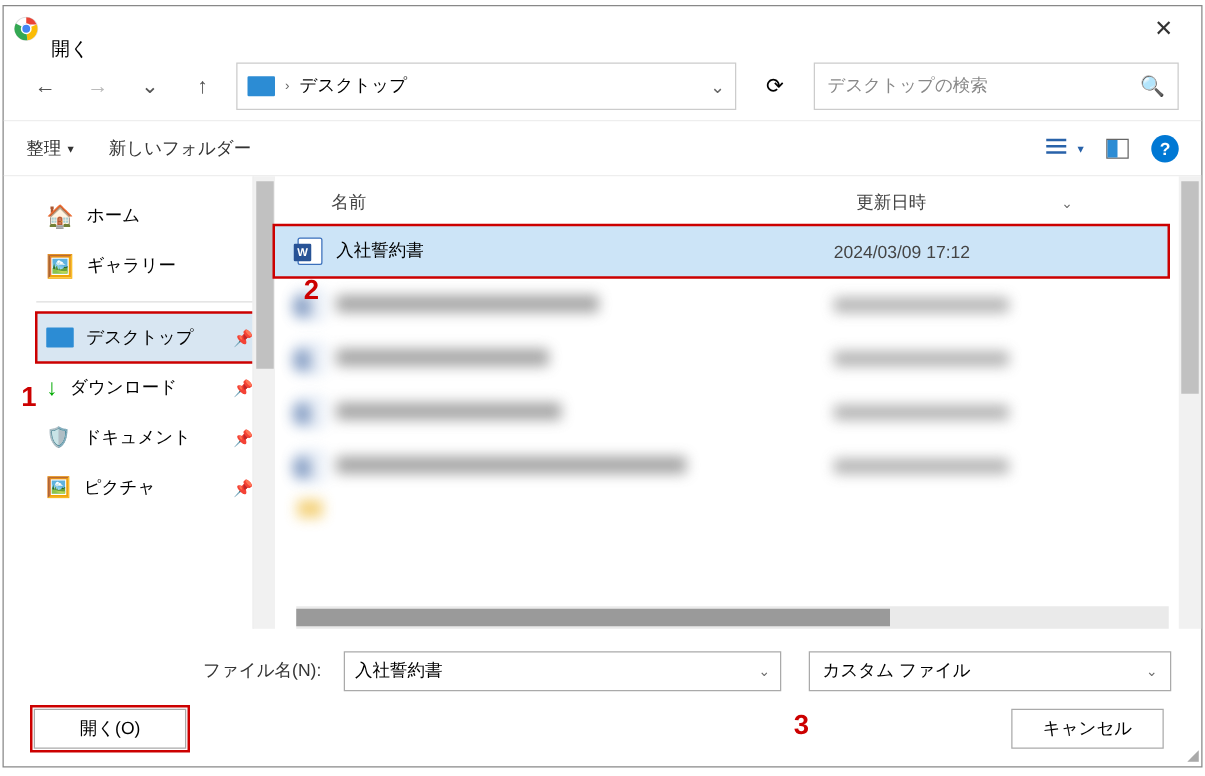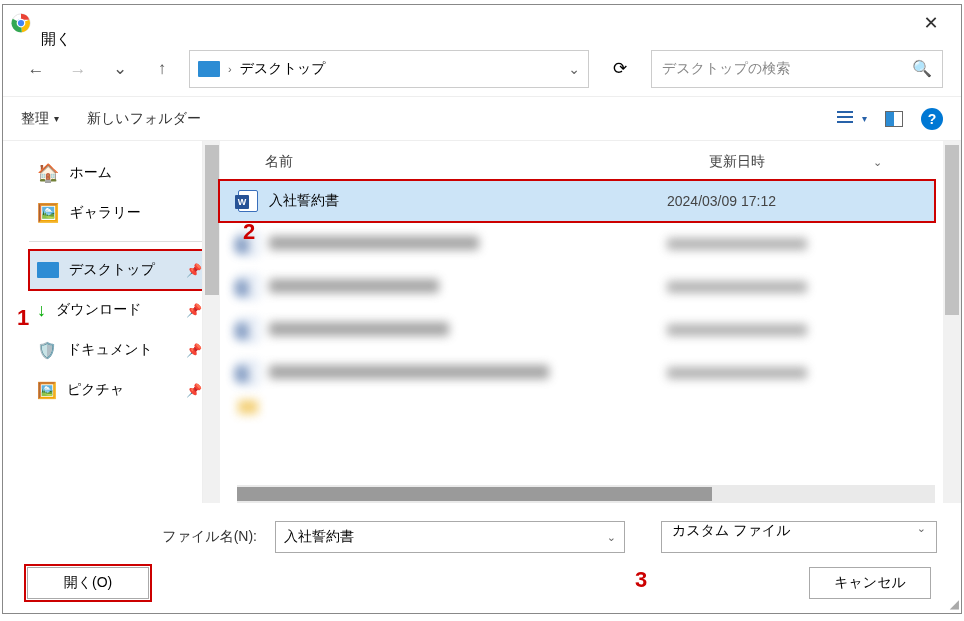--- a/index.html
+++ b/index.html
@@ -36,21 +36,21 @@
     .pin { position: absolute; right: 8px; color: #999; font-size: 13px; }
     .divider-sb { border-top: 1px solid #ddd; margin: 8px 0; }
     .home-ico { font-size: 18px; }
     .desktop-ico { width: 22px; height: 16px; background: #2c8cd4; border-radius: 1px; }
     .dl-ico { color: #0a0; font-size: 18px; }
     .doc-ico { font-size: 16px; color: #c33; }
     .pic-ico { font-size: 16px; color: #e23; }
     .vscroll-sidebar { position: absolute; right: -1px; top: 0; width: 18px; height: 100%; background: #f1f1f1; border-left:1px solid #eee; }
     .vscroll-sidebar .thumb { position: absolute; left:2px; top: 4px; width: 14px; height: 150px; background: #c1c1c1; }
     .filelist { flex: 1; position: relative; padding-top: 4px; }
-    .fl-header { display: flex; height: 34px; align-items: center; padding-left: 46px; color: #444; font-size: 14px; gap: 24px; }
+    .fl-header { display: flex; height: 34px; align-items: center; padding-left: 46px; color: #444; font-size: 14px; }
     .col-name { width: 420px; }
     .col-date { flex: 1; display:flex; align-items:center; gap: 108px;}
     .sort-arrow { font-size: 11px; color: #666; }
     .fl-row { height: 42px; display: flex; align-items: center; padding-left: 18px; position: relative; margin: 1px 26px 1px 0; }
     .fl-row .icon { width: 22px; height: 22px; margin-right: 10px; display:flex; align-items:center; justify-content:center; }
     .fl-row .fname { width: 398px; }
     .fl-row .fdate { color: #444; }
     .fl-row.selected { background: #cce4f7; }
     .fl-row.highlighted { outline: 2px solid #c00; outline-offset: -1px; }
     .word-icon { width: 20px; height: 22px; background: #fff; border: 1px solid #3a6fbb; position: relative; border-radius: 2px; }
@@ -62,21 +62,21 @@
     .hscroll { position: absolute; bottom: 0; left: 18px; right: 26px; height: 18px; background: #eaeaea; }
     .hscroll .thumb { position: absolute; left: 0; width: 68%; height: 14px; top:2px; background: #9a9a9a; }
     .vscroll-list { position: absolute; right: 0; top: 0; width: 18px; bottom: 0; background: #f1f1f1; }
     .vscroll-list .thumb { position: absolute; left: 2px; top: 4px; width: 14px; height: 170px; background: #c1c1c1; }
     .footer { padding: 18px 24px 8px 24px; }
     .fn-row { display: flex; align-items: center; gap: 8px; margin-bottom: 14px; }
     .fn-label { width: 240px; text-align: right; padding-right: 10px; color: #333; }
     .fn-input { width: 350px; height: 32px; border: 1px solid #aaa; display: flex; align-items: center; padding: 0 8px; }
     .fn-input .val { flex: 1; }
     .fn-dd { color: #666; font-size: 11px; }
-    .ft-select { flex: 1; height: 32px; border: 1px solid #aaa; display: flex; align-items: flex-start; padding: 0 10px; margin-left: 28px; }
+    .ft-select { flex: 1; height: 32px; border: 1px solid #aaa; display: flex; align-items: center; padding: 0 10px; margin-left: 14px; }
     .btn-row { display: flex; justify-content: space-between; gap: 18px; padding-right: 6px; }
     .btn { width: 122px; height: 32px; border: 1px solid #aaa; display: flex; align-items: center; justify-content: center; cursor: pointer; font-size: 14px; }
     .btn.highlighted { outline: 2px solid #c00; outline-offset: 1px; }
     .annotation { position: absolute; color: #c00; font-weight: bold; font-size: 22px; }
     .ann1 { left: 14px; top: 300px; }
     .ann2 { left: 240px; top: 214px; }
     .ann3 { left: 632px; top: 562px; }
     .resize-grip { position: absolute; right: 2px; bottom: 2px; font-size: 12px; color: #aaa; }
   </style>
 </head>

